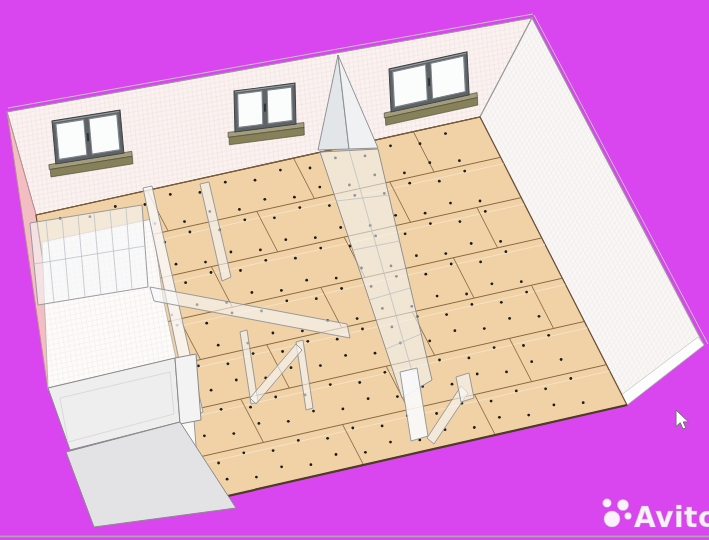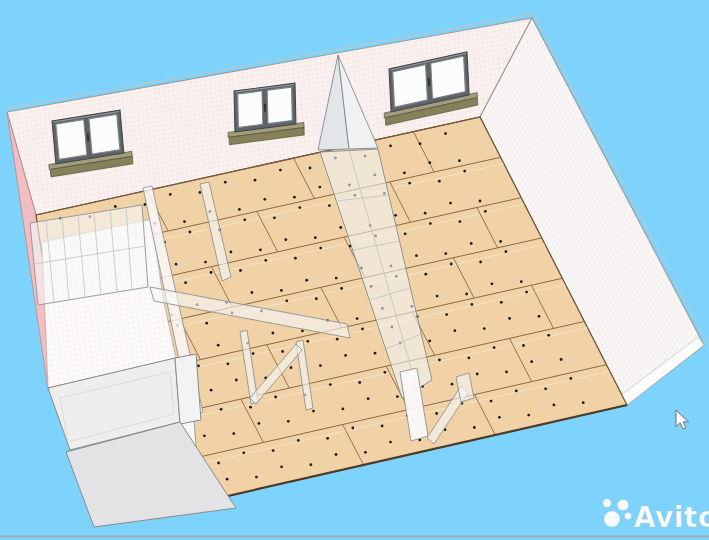--- a/index.html
+++ b/index.html
@@ -1,20 +1,20 @@
 <!DOCTYPE html>
 <html><head>
 <meta charset="utf-8">
 <style>
   html,body{margin:0;padding:0;background:#ffffff;}
   .viewport{
     position:relative;
     width:709px;height:540px;
     overflow:hidden;
-    background:#7dd3fc;
+    background:#d946ef;
     font-family:"DejaVu Sans", sans-serif;
   }
   svg{position:absolute;left:0;top:0;}
   .wm-text{
     font-family:"DejaVu Sans", sans-serif;
     font-weight:bold;
     font-size:28px;
     letter-spacing:0.5px;
   }
 </style>

